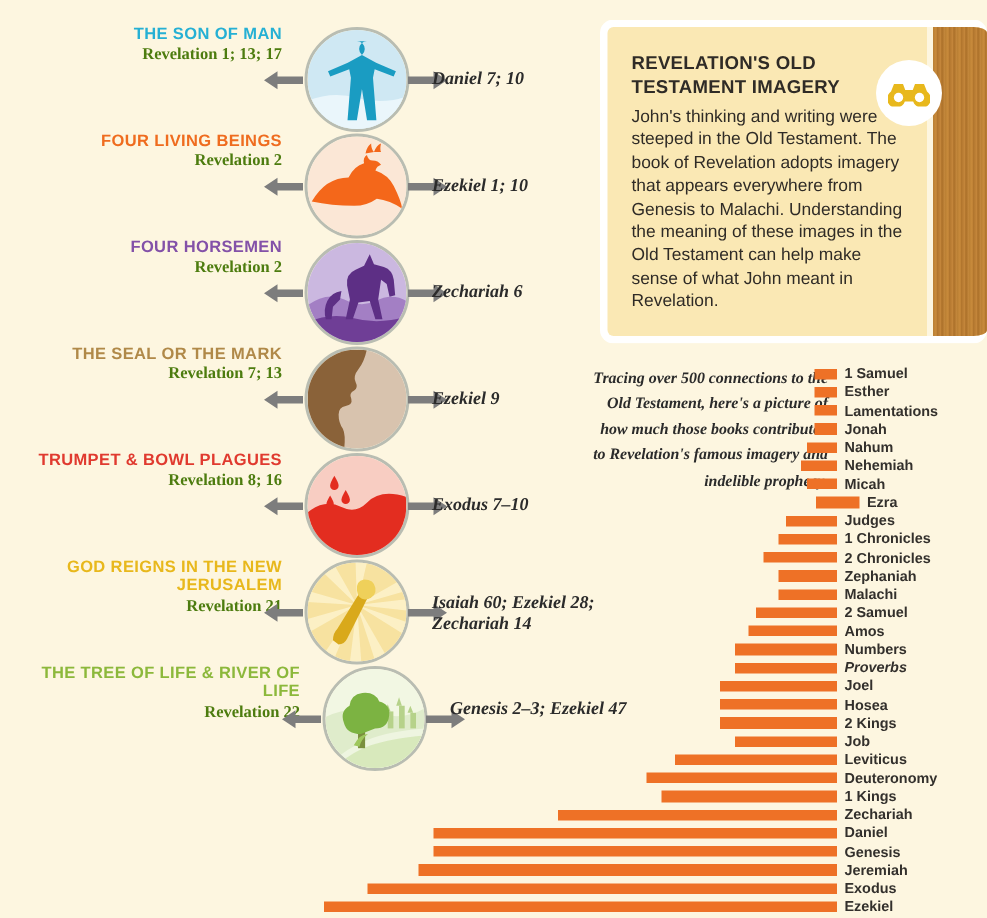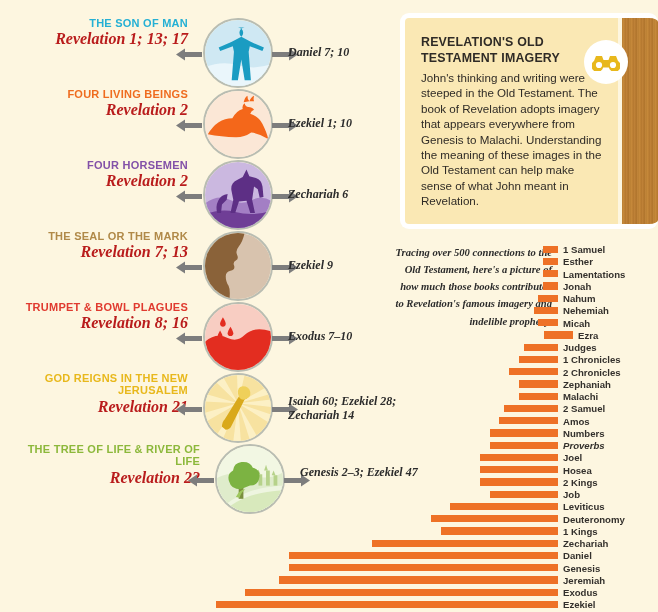--- a/index.html
+++ b/index.html
@@ -24,21 +24,21 @@
 
   .leftlbl {
     position:absolute; right:212px; top:0; width:180px;
     text-align:right; line-height:1.12;
   }
   .leftlbl .ttl {
     font-size:11px; font-weight:bold; letter-spacing:.25px;
     text-transform:uppercase;
   }
   .leftlbl .ref {
-    font-size:16px; font-style:italic; color:#b91c1c;
+    font-size:11px; color:#4d7c0f;
     font-family:"Liberation Serif", serif; font-weight:600;
     margin-top:1px;
   }
   .rightlbl {
     position:absolute; left:288px; width:120px;
     font-size:12px; font-style:italic; color:#2b2b2b;
     font-family:"Liberation Serif", serif; font-weight:600;
     line-height:1.2;
   }
   .arrowL, .arrowR {

